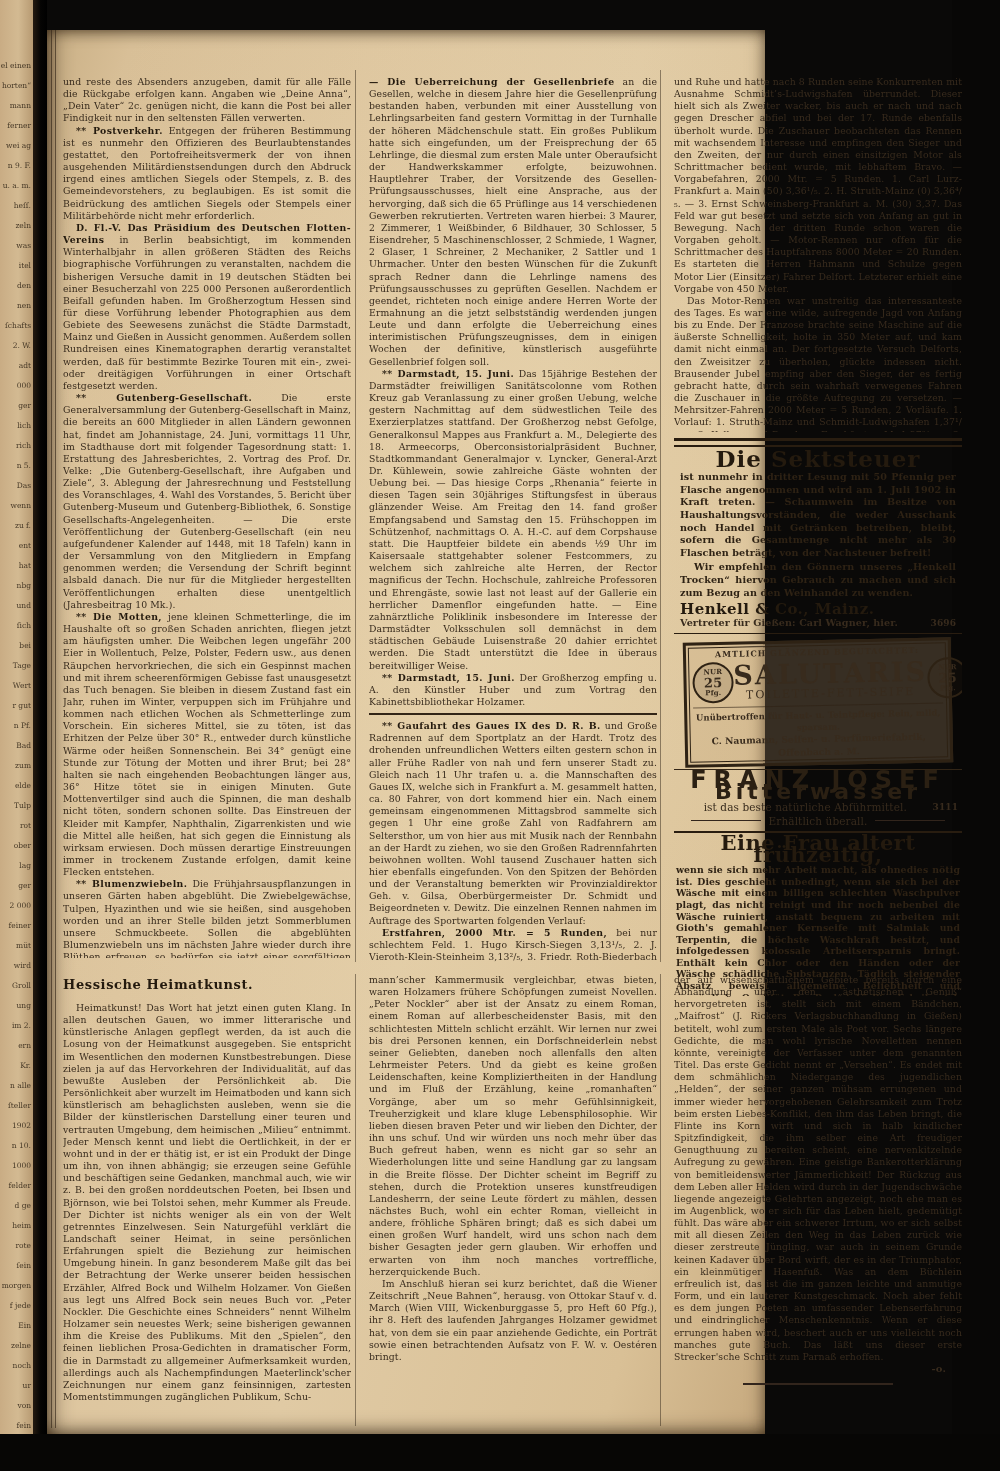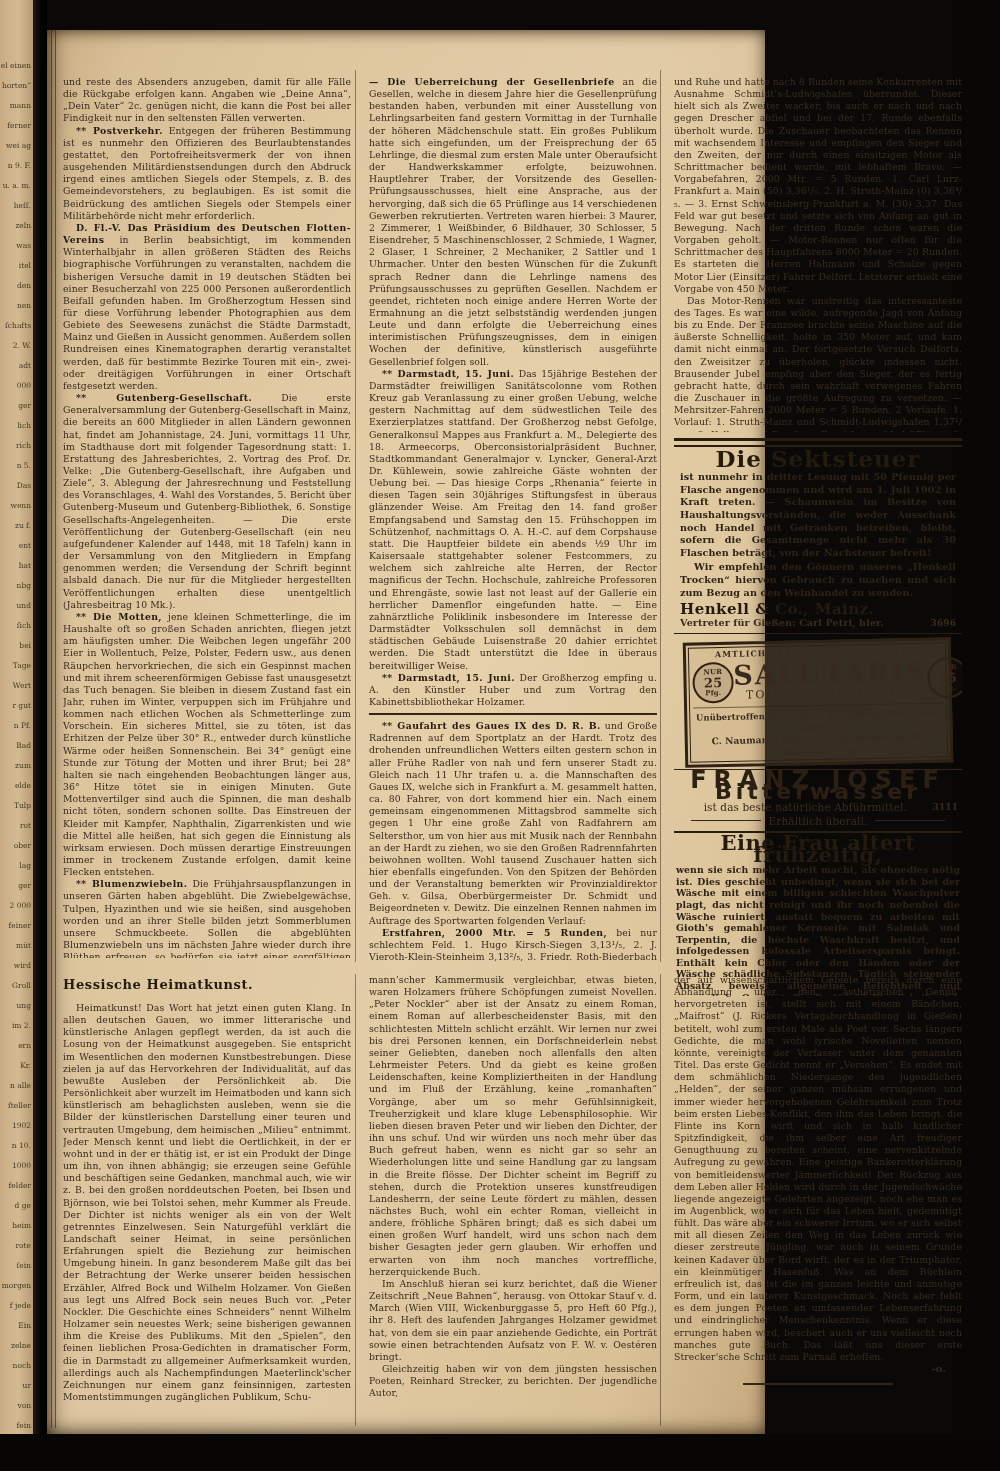--- a/index.html
+++ b/index.html
@@ -202,21 +202,21 @@
       <p class="para"><span>Das Motor-Rennen war unstreitig das interessanteste des Tages. Es war eine wilde, aufregende Jagd von Anfang bis zu Ende. Der Franzose brachte seine Maschine auf die äußerste Schnelligkeit, holte in 350 Meter auf, und kam damit nicht einmal an. Der fortgesetzte Versuch Delforts, den Zweisitzer zu überholen, glückte indessen nicht. Brausender Jubel empfing aber den Sieger, der es fertig gebracht hatte, durch sein wahrhaft verwegenes Fahren die Zuschauer in die größte Aufregung zu versetzen. — Mehrsitzer-Fahren 2000 Meter = 5 Runden, 2 Vorläufe. 1. Vorlauf: 1. Struth-Mainz und Schmidt-Ludwigshafen 1,37¹/₅. — 2. Kellner und Berghaus-Frankfurt a. M. 1,37³/₅. — 2. Vorlauf: 1. Schweinsberg und Lurz-Frankfurt a. M. 1,59, 2. Schnütter und Ed. Lier-Köln 1,59¹/₄. Entscheidungslauf: 1. Struth und Schmidt 3,45¹/₅. — 2. Kellner und Berghaus 3,45³/₅. — 3. Schweinsberg und Lurz 3,46. Es wurde besonders in dem Entscheidungslauf sehr flott gefahren. Damit war der sportliche Teil der Veranstaltung am Fuße der Hardtterrasse beendet. Die Veranstalter derselben können mit Befriedigung auf deren Verlauf zurückblicken.</span></p>
     </div>
 
     <hr class="rule-heavy">
 
     <div class="ad-sekt">
       <div class="head">Die Sektsteuer</div>
       <div class="body">ist nunmehr in dritter Lesung mit 50 Pfennig per Flasche angenommen und wird am 1. Juli 1902 in Kraft treten. — Schaumwein im Besitze von Haushaltungsvorständen, die weder Ausschank noch Handel mit Getränken betreiben, bleibt, sofern die Gesamtmenge nicht mehr als 30 Flaschen beträgt, von der Nachsteuer befreit!</div>
       <div class="body">Wir empfehlen den Gönnern unseres „Henkell Trocken“ hiervon Gebrauch zu machen und sich zum Bezug an den Weinhandel zu wenden.</div>
       <div class="sig">Henkell &amp; Co., Mainz.</div>
-      <div class="rep"><span class="ad-number">3696</span><span>Vertreter für Gießen: Carl Petri, hier.</span></div>
+      <div class="rep"><span class="ad-number">3696</span><span>Vertreter für Gießen: Carl Wagner, hier.</span></div>
     </div>
 
     <div class="ad-salutaris-wrap">
       <div class="ad-salutaris">
         <div class="topline">AMTLICH GLÄNZEND BEGUTACHTET:</div>
         <div class="mid">
           <div class="badge">
             <span>NUR</span>
             <span class="b25">25</span>
             <span>Pfg.</span>
@@ -253,21 +253,20 @@
   </div>
 
   <div class="col" style="left:16px;top:944px;height:452px">
     <div class="feuil-head">Hessische Heimatkunst.</div>
     <p class="para"><span>Heimatkunst! Das Wort hat jetzt einen guten Klang. In allen deutschen Gauen, wo immer litterarische und künstlerische Anlagen gepflegt werden, da ist auch die Losung von der Heimatkunst ausgegeben. Sie entspricht im Wesentlichen den modernen Kunstbestrebungen. Diese zielen ja auf das Hervorkehren der Individualität, auf das bewußte Ausleben der Persönlichkeit ab. Die Persönlichkeit aber wurzelt im Heimatboden und kann sich künstlerisch am behaglichsten ausleben, wenn sie die Bilder der künstlerischen Darstellung einer teuren und vertrauten Umgebung, dem heimischen „Milieu“ entnimmt. Jeder Mensch kennt und liebt die Oertlichkeit, in der er wohnt und in der er thätig ist, er ist ein Produkt der Dinge um ihn, von ihnen abhängig; sie erzeugen seine Gefühle und beschäftigen seine Gedanken, manchmal auch, wie wir z. B. bei den großen norddeutschen Poeten, bei Ibsen und Björnson, wie bei Tolstoi sehen, mehr Kummer als Freude. Der Dichter ist nichts weniger als ein von der Welt getrenntes Einzelwesen. Sein Naturgefühl verklärt die Landschaft seiner Heimat, in seine persönlichen Erfahrungen spielt die Beziehung zur heimischen Umgebung hinein. In ganz besonderem Maße gilt das bei der Betrachtung der Werke unserer beiden hessischen Erzähler, Alfred Bock und Wilhelm Holzamer. Von Gießen aus legt uns Alfred Bock sein neues Buch vor. „Peter Nockler. Die Geschichte eines Schneiders“ nennt Wilhelm Holzamer sein neuestes Werk; seine bisherigen gewannen ihm die Kreise des Publikums. Mit den „Spielen“, den feinen lieblichen Prosa-Gedichten in dramatischer Form, die in Darmstadt zu allgemeiner Aufmerksamkeit wurden, allerdings auch als Nachempfindungen Maeterlinck'scher Zeichnungen nur einem ganz feinsinnigen, zartesten Momentstimmungen zugänglichen Publikum, Schu-</span></p>
   </div>
 
   <div class="col" style="left:322px;top:944px;height:452px">
     <p class="para noind"><span>mann’scher Kammermusik vergleichbar, etwas bieten, waren Holzamers frühere Schöpfungen zumeist Novellen. „Peter Nockler“ aber ist der Ansatz zu einem Roman, einem Roman auf allerbescheidenster Basis, mit den schlichtesten Mitteln schlicht erzählt. Wir lernen nur zwei bis drei Personen kennen, ein Dorfschneiderlein nebst seiner Geliebten, daneben noch allenfalls den alten Lehrmeister Peters. Und da giebt es keine großen Leidenschaften, keine Kompliziertheiten in der Handlung und im Fluß der Erzählung, keine „romanhaften“ Vorgänge, aber um so mehr Gefühlsinnigkeit, Treuherzigkeit und klare kluge Lebensphilosophie. Wir lieben diesen braven Peter und wir lieben den Dichter, der ihn uns schuf. Und wir würden uns noch mehr über das Buch gefreut haben, wenn es nicht gar so sehr an Wiederholungen litte und seine Handlung gar zu langsam in die Breite flösse. Der Dichter scheint im Begriff zu stehen, durch die Protektion unseres kunstfreudigen Landesherrn, der seine Leute fördert zu mählen, dessen nächstes Buch, wohl ein echter Roman, vielleicht in andere, fröhliche Sphären bringt; daß es sich dabei um einen großen Wurf handelt, wird uns schon nach dem bisher Gesagten jeder gern glauben. Wir erhoffen und erwarten von ihm noch manches vortreffliche, herzerquickende Buch.</span></p>
     <p class="para"><span>Im Anschluß hieran sei kurz berichtet, daß die Wiener Zeitschrift „Neue Bahnen“, herausg. von Ottokar Stauf v. d. March (Wien VIII, Wickenburggasse 5, pro Heft 60 Pfg.), ihr 8. Heft des laufenden Jahrganges Holzamer gewidmet hat, von dem sie ein paar anziehende Gedichte, ein Porträt sowie einen betrachtenden Aufsatz von F. W. v. Oestéren bringt.</span></p>
-    <p class="para"><span>Gleichzeitig haben wir von dem jüngsten hessischen Poeten, Reinhard Strecker, zu berichten. Der jugendliche Autor,</span></p>
   </div>
 
   <div class="col" style="left:627px;top:944px;height:452px">
     <p class="para noind"><span>der auf wissenschaftlichem Gebiete bereits durch eine Abhandlung über den „ästhetischen Genuß“ hervorgetreten ist, stellt sich mit einem Bändchen, „Maifrost“ (J. Rickers Verlagsbuchhandlung in Gießen) betitelt, wohl zum ersten Male als Poet vor. Sechs längere Gedichte, die man wohl lyrische Novelletten nennen könnte, vereinigte der Verfasser unter dem genannten Titel. Das erste Gedicht nennt er „Versehen“. Es endet mit dem schmählichen Niedergange des jugendlichen „Helden“, der seiner ganzen mühsam errungenen und immer wieder hervorgehobenen Gelehrsamkeit zum Trotz beim ersten Liebes-Konflikt, den ihm das Leben bringt, die Flinte ins Korn wirft und sich in halb kindlicher Spitzfindigkeit, die ihm selber eine Art freudiger Genugthuung zu bereiten scheint, eine nervenkitzelnde Aufregung zu gewähren. Eine geistige Bankerotterklärung von bemitleidenswerter Jämmerlichkeit! Der Rückzug aus dem Leben aller Helden wird durch in der Jugendschwäche liegende angezeigte Gelehrten angezeigt, noch ehe man es im Augenblick, wo er sich für das Leben hielt, gedemütigt fühlt. Das wäre aber ein schwerer Irrtum, wo er sich selbst mit all diesen Zeilen den Weg in das Leben zurück wie dieser zerstreute Jüngling, war auch in seinem Grunde keinen Kadaver über Bord wirft, der es in der Triumphator, ein kleinmütiger Hasenfuß. Was an dem Büchlein erfreulich ist, das ist die im ganzen leichte und anmutige Form, und ein lauterer Kunstgeschmack. Noch aber fehlt es dem jungen Poeten an umfassender Lebenserfahrung und eindringlicher Menschenkenntnis. Wenn er diese errungen haben wird, beschert auch er uns vielleicht noch manches gute Buch. Das läßt uns dieser erste Strecker'sche Schritt zum Parnaß erhoffen.</span></p>
     <div class="feuil-sig">-o.</div>
     <div class="end-rule"></div>
   </div>
 </div>
 
 <div class="bottom-band"></div>

